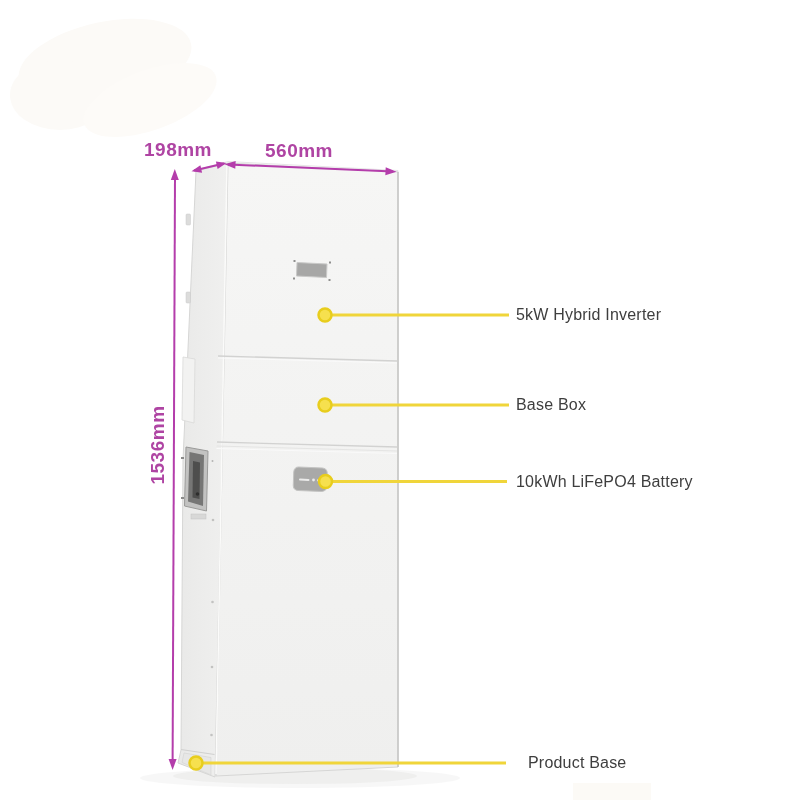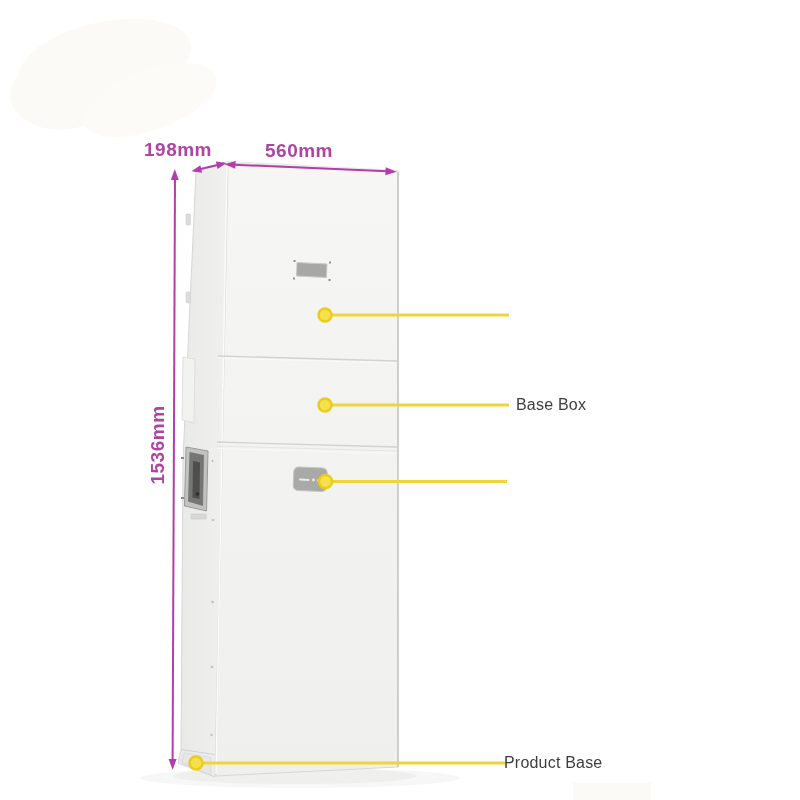--- a/index.html
+++ b/index.html
@@ -170,15 +170,17 @@
         <line x1="202.5" y1="763" x2="506" y2="763" stroke="var(--callout-line,#f0d53a)" stroke-width="3"></line>
         <circle cx="196" cy="763" r="6.5" fill="var(--callout-dot-fill,#f6e04e)" stroke="var(--callout-dot-stroke,#e8cd1d)" stroke-width="2.5"></circle>
       </g>
     </g>
   </svg>
 
   <div class="dim-label centered" style="left:178px;top:150px;">198mm</div>
   <div class="dim-label centered" style="left:299px;top:151px;text-align:right;">560mm</div>
   <div class="dim-label rotated" style="left:158px;top:445px;">1536mm</div>
 
+  <div class="callout-label" style="left:516px;top:315px;">5kW Hybrid Inverter</div>
   <div class="callout-label" style="left:516px;top:405px;">Base Box</div>
-  <div class="callout-label" style="left:504px;top:763px;">Product Base</div>
+  <div class="callout-label" style="left:516px;top:482px;">10kWh LiFePO4 Battery</div>
+  <div class="callout-label" style="left:528px;top:763px;">Product Base</div>
 </div>
 
 </body></html>

